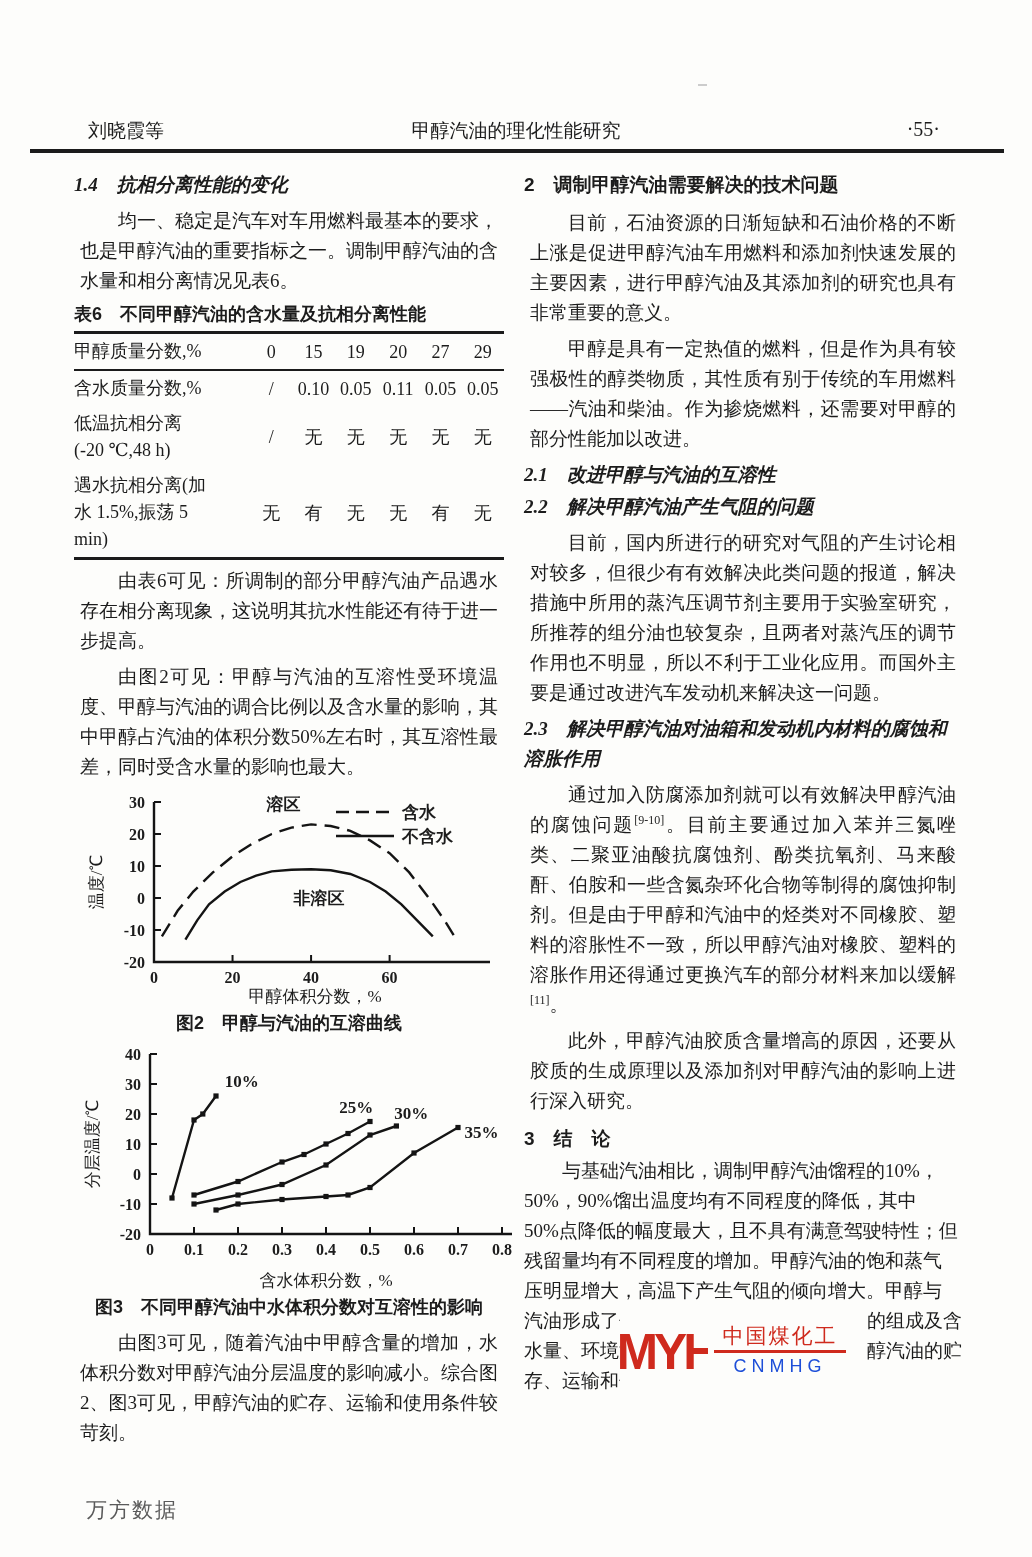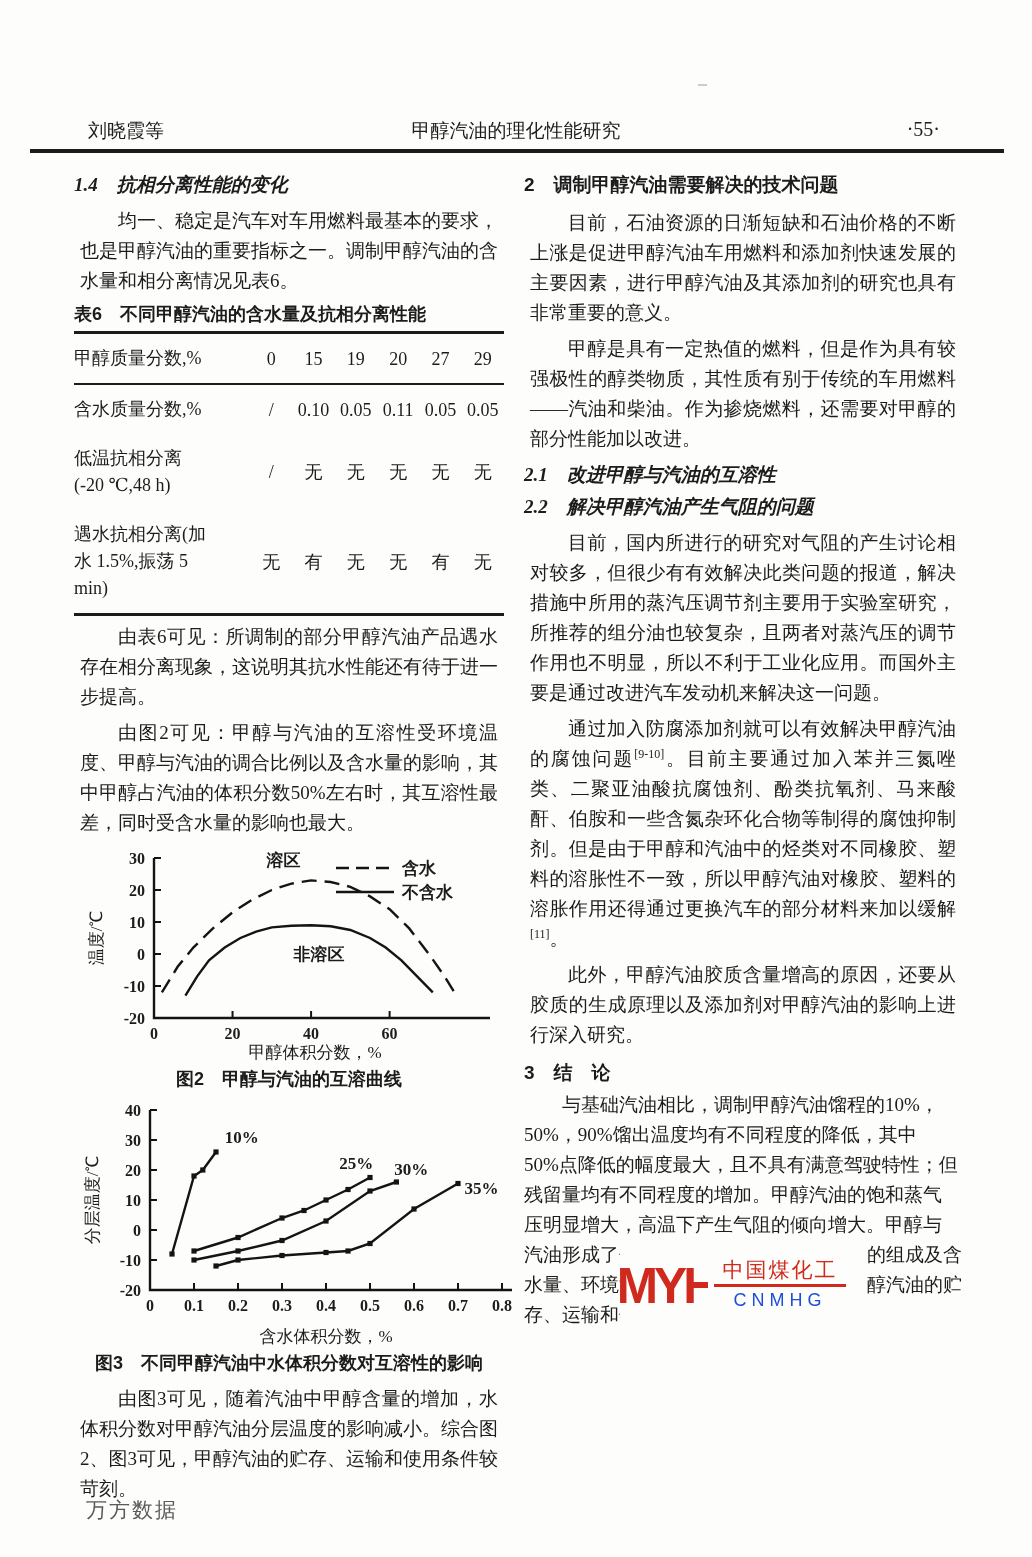--- a/index.html
+++ b/index.html
@@ -20,21 +20,21 @@
   sup{font-size:12px;line-height:0;}
   
   .h-sub{font-style:italic;font-weight:bold;font-size:19px;line-height:30px;margin:2px 0 2px 0;}
   .h-main{font-family:"Liberation Sans","DejaVu Sans",sans-serif;font-weight:bold;font-size:19px;line-height:34px;margin:0;}
   
   .tbl-title{font-family:"Liberation Sans","DejaVu Sans",sans-serif;font-weight:bold;font-size:18px;
              text-align:left;margin:6px 0 5px 0;line-height:24px;}
   .tbl{border-top:3px solid #1b1b1b;border-bottom:3px solid #1b1b1b;font-size:18px;}
   .trow{display:grid;grid-template-columns:176px repeat(6,1fr);align-items:center;}
   .trow.thead{border-bottom:2px solid #1b1b1b;}
-  .tlabel{text-align:left;line-height:27px;padding:11px 0;}
+  .tlabel{text-align:left;line-height:27px;padding:4px 0;}
   .tval{text-align:center;}
   
   .figure{margin:8px 0 2px 0;}
   .figure svg{display:block;margin:0 auto;}
   .fig-caption{font-family:"Liberation Sans","DejaVu Sans",sans-serif;font-weight:bold;font-size:18px;
                text-align:center;line-height:26px;margin:2px 0 8px 0;}
   .tick{font-family:"Liberation Serif",serif;font-size:16px;font-weight:bold;fill:#1c1c1c;}
   .slabel{font-family:"Liberation Serif",serif;font-size:17px;font-weight:bold;fill:#1c1c1c;}
   .alabel{font-family:"Liberation Serif",serif;font-size:17px;fill:#1c1c1c;}
   
@@ -228,20 +228,21 @@
   <div class="col col-right">
     <div class="h-main">2　调制甲醇汽油需要解决的技术问题</div>
     <p class="para">目前，石油资源的日渐短缺和石油价格的不断上涨是促进甲醇汽油车用燃料和添加剂快速发展的主要因素，进行甲醇汽油及其添加剂的研究也具有非常重要的意义。</p>
     <p class="para">甲醇是具有一定热值的燃料，但是作为具有较强极性的醇类物质，其性质有别于传统的车用燃料——汽油和柴油。作为掺烧燃料，还需要对甲醇的部分性能加以改进。</p>
 
     <div class="h-sub">2.1　改进甲醇与汽油的互溶性</div>
 
     <div class="h-sub">2.2　解决甲醇汽油产生气阻的问题</div>
     <p class="para">目前，国内所进行的研究对气阻的产生讨论相对较多，但很少有有效解决此类问题的报道，解决措施中所用的蒸汽压调节剂主要用于实验室研究，所推荐的组分油也较复杂，且两者对蒸汽压的调节作用也不明显，所以不利于工业化应用。而国外主要是通过改进汽车发动机来解决这一问题。</p>
 
+    <div class="h-sub">2.3　解决甲醇汽油对油箱和发动机内材料的腐蚀和溶胀作用</div>
     <p class="para">通过加入防腐添加剂就可以有效解决甲醇汽油的腐蚀问题<sup>[9-10]</sup>。目前主要通过加入苯并三氮唑类、二聚亚油酸抗腐蚀剂、酚类抗氧剂、马来酸酐、伯胺和一些含氮杂环化合物等制得的腐蚀抑制剂。但是由于甲醇和汽油中的烃类对不同橡胶、塑料的溶胀性不一致，所以甲醇汽油对橡胶、塑料的溶胀作用还得通过更换汽车的部分材料来加以缓解<sup>[11]</sup>。</p>
     <p class="para">此外，甲醇汽油胶质含量增高的原因，还要从胶质的生成原理以及添加剂对甲醇汽油的影响上进行深入研究。</p>
 
     <div class="h-main">3　结　论</div>
     <div class="s3-para" id="conclusion">
 
       <div class="cline ind">与基础汽油相比，调制甲醇汽油馏程的10%，</div>
         <div class="cline">50%，90%馏出温度均有不同程度的降低，其中</div>
         <div class="cline">50%点降低的幅度最大，且不具有满意驾驶特性；但</div>
         <div class="cline">残留量均有不同程度的增加。甲醇汽油的饱和蒸气</div>

